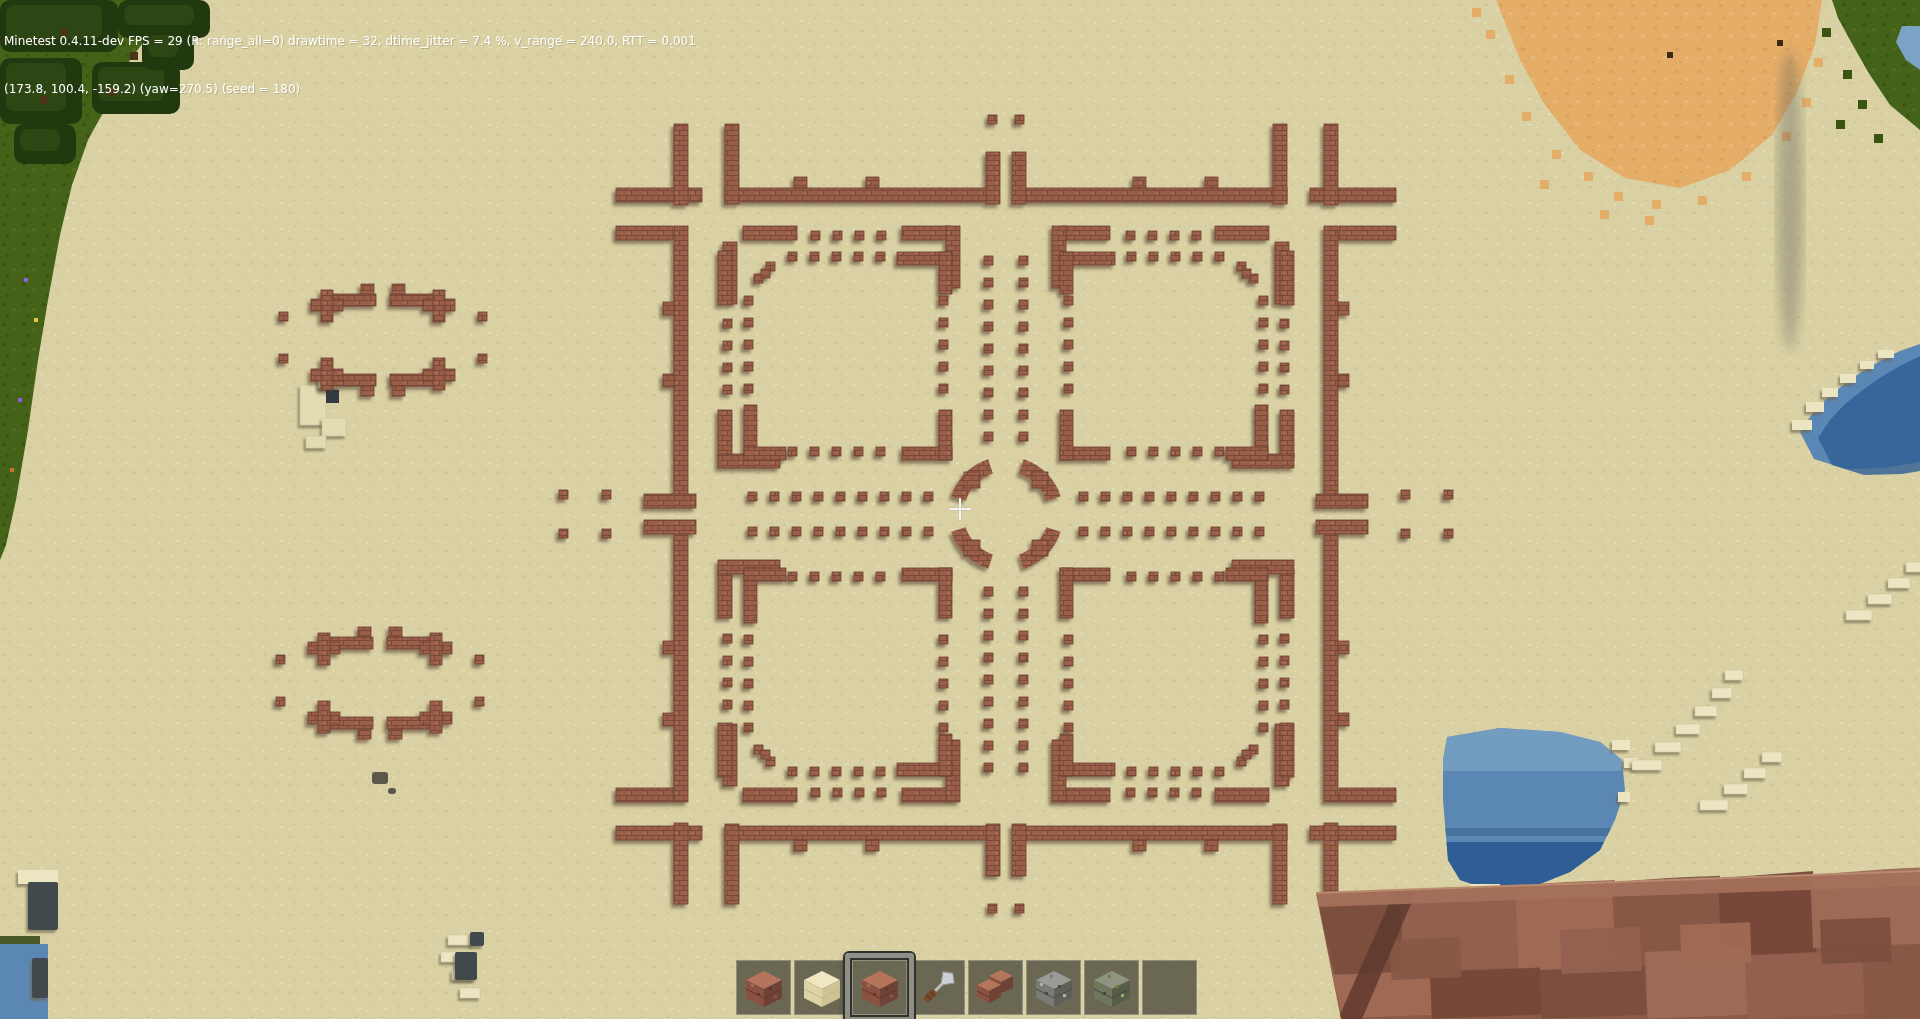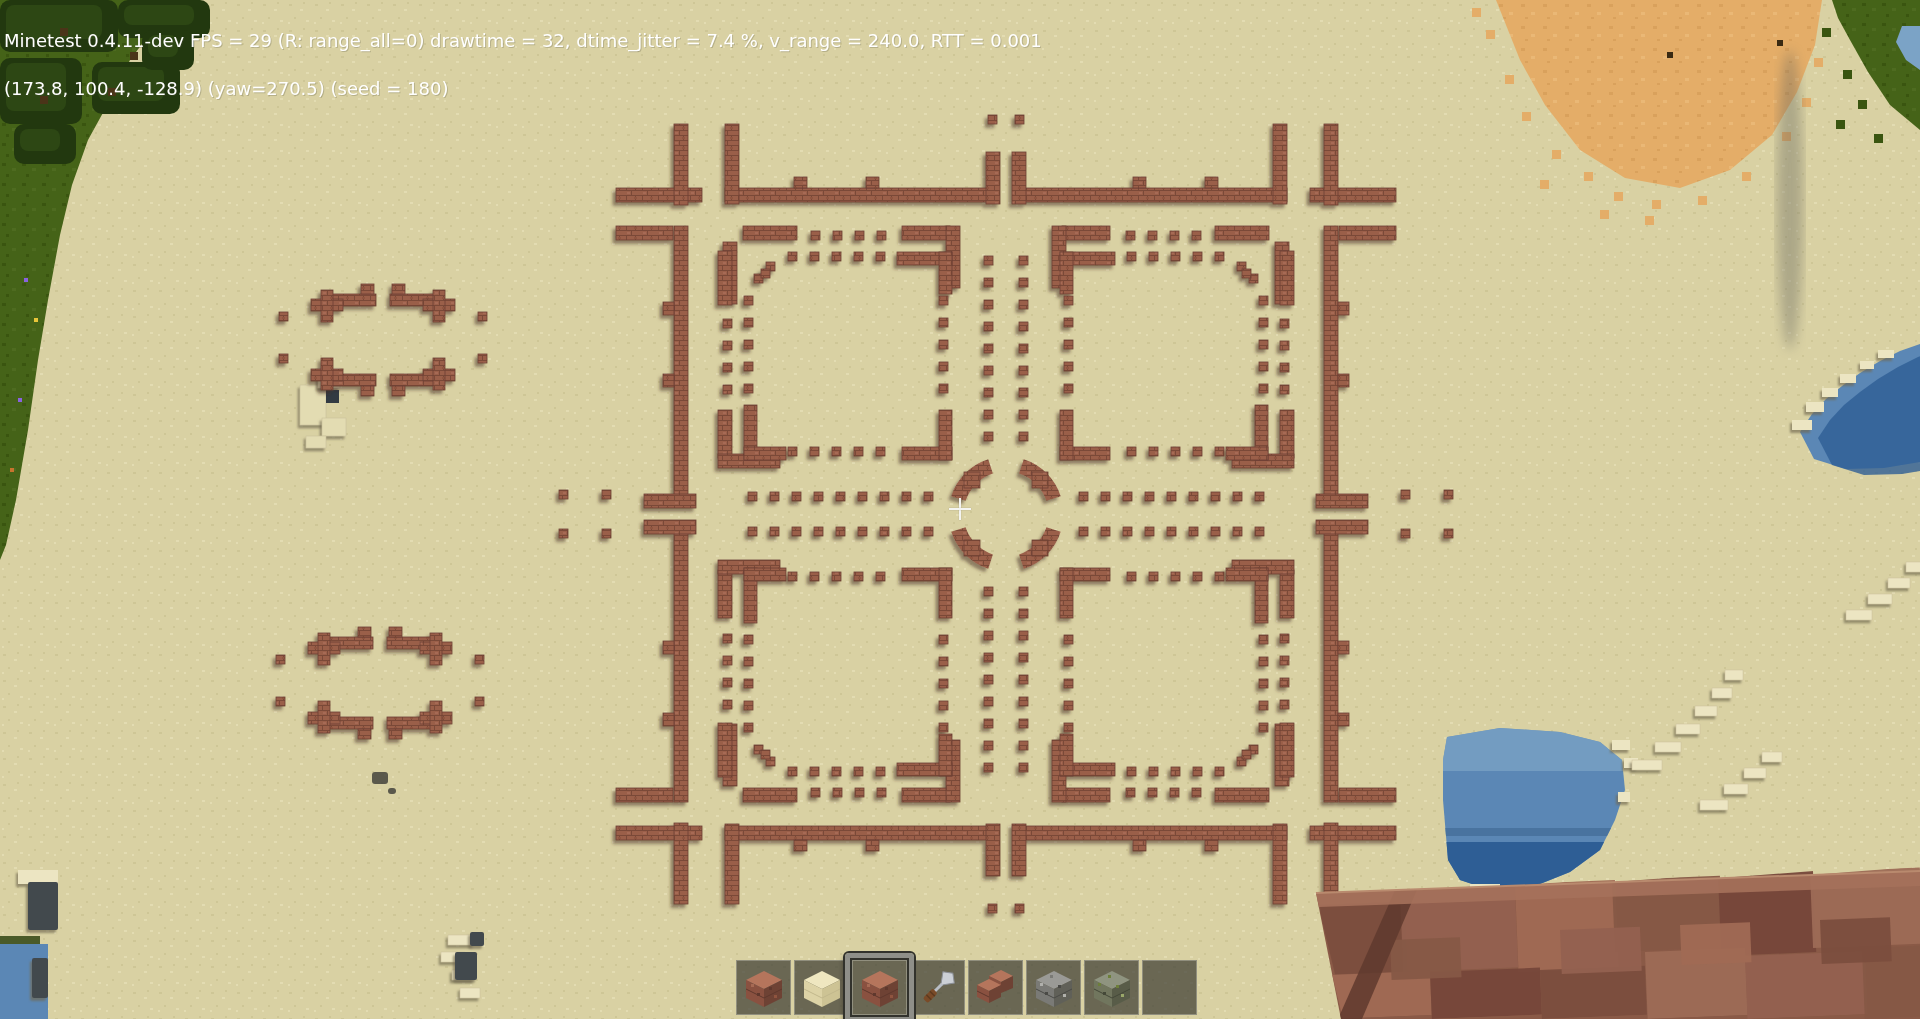--- a/index.html
+++ b/index.html
@@ -1,19 +1,19 @@
 <!DOCTYPE html>
 <html><head>
 <meta charset="utf-8">
 <style>
   html,body{margin:0;padding:0;background:#000;}
   .stage{position:relative;width:1920px;height:1019px;overflow:hidden;
          font-family:"DejaVu Sans",sans-serif;}
   .stage svg.scene{position:absolute;left:0;top:0;}
-  .debug{position:absolute;left:4px;top:1px;color:#ffffff;font-size:18px;line-height:16px;
+  .debug{position:absolute;left:4px;top:1px;color:#ffffff;font-size:12px;line-height:16px;
          text-shadow:1px 1px 0 rgba(80,80,60,0.25);white-space:pre;}
   .crosshair{position:absolute;width:22px;height:22px;pointer-events:none;}
   .crosshair:before,.crosshair:after{content:"";position:absolute;background:#f4f4f0;
          box-shadow:0 0 1px rgba(60,60,60,.6);}
   .crosshair:before{left:10px;top:0;width:2px;height:22px;}
   .crosshair:after{left:0;top:10px;width:22px;height:2px;}
   .hotbar{position:absolute;display:flex;}
   .slot{width:55px;height:55px;margin-right:3px;box-sizing:border-box;
         background:rgba(62,62,53,0.72);border:1px solid rgba(235,235,225,0.3);
         display:flex;align-items:center;justify-content:center;}
@@ -556,21 +556,21 @@
         <rect x="1680" y="925" width="70" height="40" fill="#a06a54" opacity="0.95" clip-path="url(#roofClip)" transform="rotate(-2.3 1680 925)"></rect>
         <rect x="1820" y="920" width="70" height="44" fill="#7b4e3e" opacity="0.95" clip-path="url(#roofClip)" transform="rotate(-2.3 1820 920)"></rect>
         <polygon points="1400,879 1422,878 1362,1019 1338,1019" fill="#5f3a2e" opacity="0.85" clip-path="url(#roofClip)"></polygon>
         <polygon points="1316,893 1920,871 1920,886 1319,907" fill="#a5715b" opacity="0.9"></polygon>
         <polyline points="1316,893 1920,871" fill="none" stroke="#b98a6e" stroke-width="2"></polyline>
       </g>
     </svg>
 
   <div class="debug">
     <div>Minetest 0.4.11-dev FPS = 29 (R: range_all=0) drawtime = 32, dtime_jitter = 7.4 %, v_range = 240.0, RTT = 0.001</div>
-    <div>(173.8, 100.4, -128.9) (yaw=270.5) (seed = 180)</div>
+    <div>(173.8, 100.4, -159.2) (yaw=270.5) (seed = 180)</div>
   </div>
 
   <div class="crosshair" id="crosshair" style="left: 949px; top: 498px;"></div>
 
   <div class="hotbar" id="hotbar" style="left: 736px; top: 960px;">
       <div class="slot">
         <svg width="46" height="46" viewBox="0 0 46 46">
           <polygon points="23,6 41,15 23,24 5,15" fill="#b5755c"></polygon>
           <polygon points="5,15 23,24 23,42 5,33" fill="#8a5140"></polygon>
           <polygon points="23,24 41,15 41,33 23,42" fill="#6e4234"></polygon>

